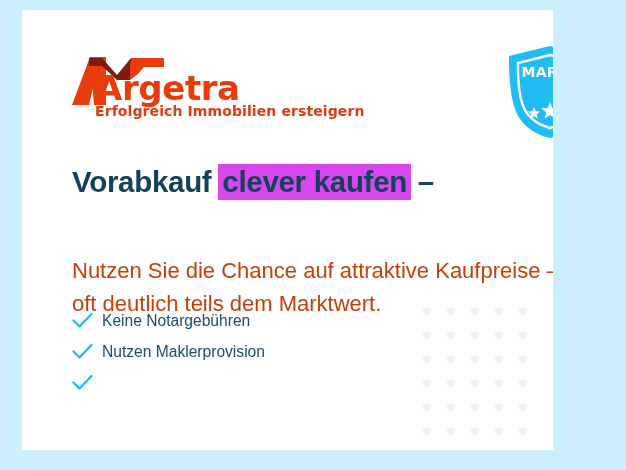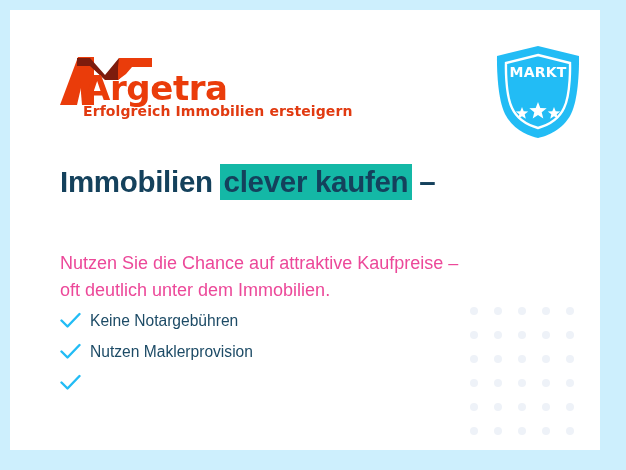--- a/index.html
+++ b/index.html
@@ -10,23 +10,23 @@
   body {
     width: 626px;
     height: 470px;
     background: #cdeffd;
     font-family: "Liberation Sans", sans-serif;
     overflow: hidden;
   }
 
   #banner {
     position: absolute;
-    left: 10px;
+    left: 22px;
     top: 10px;
-    width: 590px;
+    width: 531px;
     height: 440px;
     background: #ffffff;
     overflow: hidden;
   }
 
   
   #dot-grid {
     position: absolute;
     right: 18px;
     top: 297px;
@@ -111,35 +111,35 @@
     left: 50px;
     top: 133px;
     width: 520px;
     font-size: 29.5px;
     font-weight: bold;
     color: #14415c;
     line-height: 1.28;
     letter-spacing: -0.3px;
   }
   #headline .hl {
-    background: #14b8a6;
+    background: #d946ef;
     padding: 1px 4px 2px 4px;
     margin: 12px -1px;
     box-decoration-break: clone;
     -webkit-box-decoration-break: clone;
   }
 
   
   #subheadline {
     position: absolute;
     left: 50px;
     top: 222px;
     width: 500px;
-    font-size: 18px;
-    color: #ec4899;
+    font-size: 22px;
+    color: #c2410c;
     line-height: 1.5;
     font-weight: normal;
   }
 
   
   #feature-list {
     position: absolute;
     left: 50px;
     top: 296px;
     width: 470px;
@@ -230,26 +230,26 @@
         <polygon points="47,58 49.3,64 55.7,64.3 50.7,68.3 52.3,74.5 47,71 41.7,74.5 43.3,68.3 38.3,64.3 44.7,64"></polygon>
         <polygon points="63,63 64.7,67.2 69.2,67.4 65.7,70.3 66.8,74.7 63,72.2 59.2,74.7 60.3,70.3 56.8,67.4 61.3,67.2"></polygon>
       </g>
     </svg>
     <div id="badge-text">
       <span id="badge-line-1">MARKT</span>
     </div>
   </div>
 
   <h1 id="headline">
-    <span><span>Immobilien </span><span class="hl">clever kaufen</span><span> –</span></span><br>
+    <span><span>Vorabkauf </span><span class="hl">clever kaufen</span><span> –</span></span><br>
   </h1>
 
   <p id="subheadline">
     <span>Nutzen Sie die Chance auf attraktive Kaufpreise –</span><br>
-    <span>oft deutlich unter dem Immobilien.</span>
+    <span>oft deutlich teils dem Marktwert.</span>
   </p>
 
   <ul id="feature-list">
     <li>
       <span class="check-icon">
         <svg width="21" height="17" viewBox="0 0 21 17">
           <polyline points="1.5,8.5 7.5,14.5 19.5,2" fill="none" stroke="#22bcf5" stroke-width="2.4" stroke-linecap="round" stroke-linejoin="round"></polyline>
         </svg>
       </span>
       <span class="feature-label">Keine Notargebühren</span>

